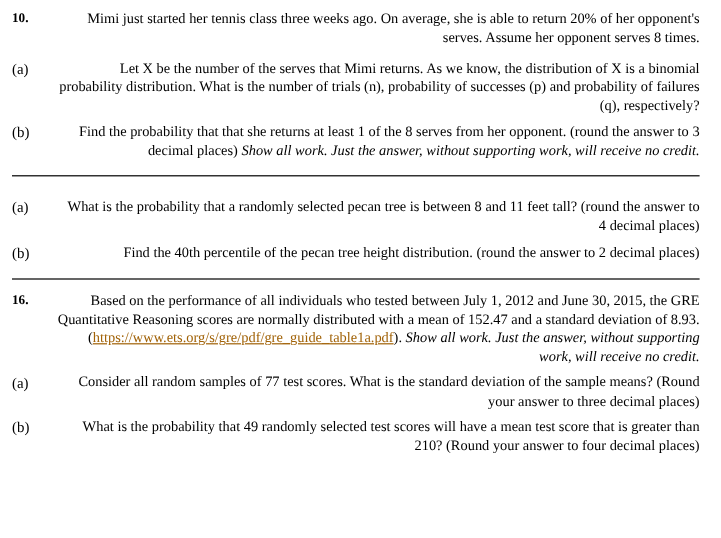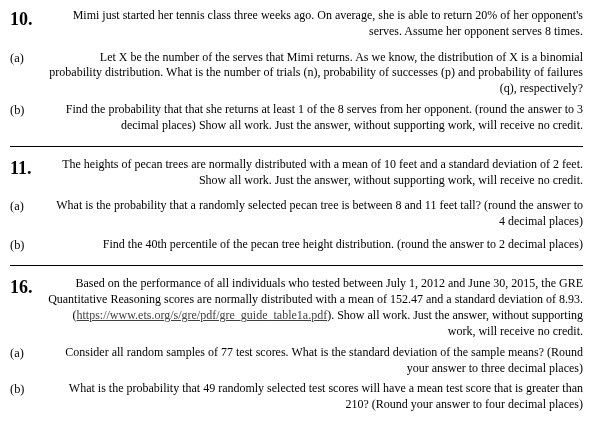--- a/index.html
+++ b/index.html
@@ -25,41 +25,42 @@
     display: block;
   }
   .row {
     display: flex;
     align-items: flex-start;
     margin-bottom: 2px;
   }
   .num {
     width: 38px;
     flex: 0 0 38px;
-    font-size: 18px;
+    font-size: 11px;
     font-weight: bold;
     line-height: 1.32;
     padding-top: 0px;
   }
   .lbl {
     width: 38px;
     flex: 0 0 38px;
     font-size: 12.4px;
     line-height: 1.32;
   }
   .body {
     flex: 1 1 auto;
     font-size: 12px;
     line-height: 1.32;
     text-align: right;
   }
   .it {
+    font-style: italic;
   }
   .lnk {
-    color: #404040;
+    color: #a16207;
     text-decoration: underline;
   }
   hr.sep {
     border: none;
     border-top: 1px solid #000000;
     margin: 12px 0 10px 0;
     height: 0;
   }
   .gap-sm { height: 8px; }
   .gap-xs { height: 5px; }
@@ -83,24 +84,20 @@
     <div class="gap-tiny"></div>
     <div class="row">
       <div class="lbl">(b)</div>
       <div class="body"><span>Find the probability that that she returns at least 1 of the 8 serves from her opponent. (round the answer to 3 decimal places) </span><span class="it">Show all work. Just the answer, without supporting work, will receive no credit.</span></div>
     </div>
   </div>
 
   <hr class="sep">
 
   <div class="qblock">
-    <div class="row">
-      <div class="num">11.</div>
-      <div class="body"><span>The heights of pecan trees are normally distributed with a mean of 10 feet and a standard deviation of 2 feet. </span><span class="it">Show all work. Just the answer, without supporting work, will receive no credit.</span></div>
-    </div>
     <div class="gap-sm"></div>
     <div class="row">
       <div class="lbl">(a)</div>
       <div class="body">What is the probability that a randomly selected pecan tree is between 8 and 11 feet tall? (round the answer to 4 decimal places)</div>
     </div>
     <div class="gap-xs"></div>
     <div class="row">
       <div class="lbl">(b)</div>
       <div class="body">Find the 40th percentile of the pecan tree height distribution. (round the answer to 2 decimal places)</div>
     </div>

